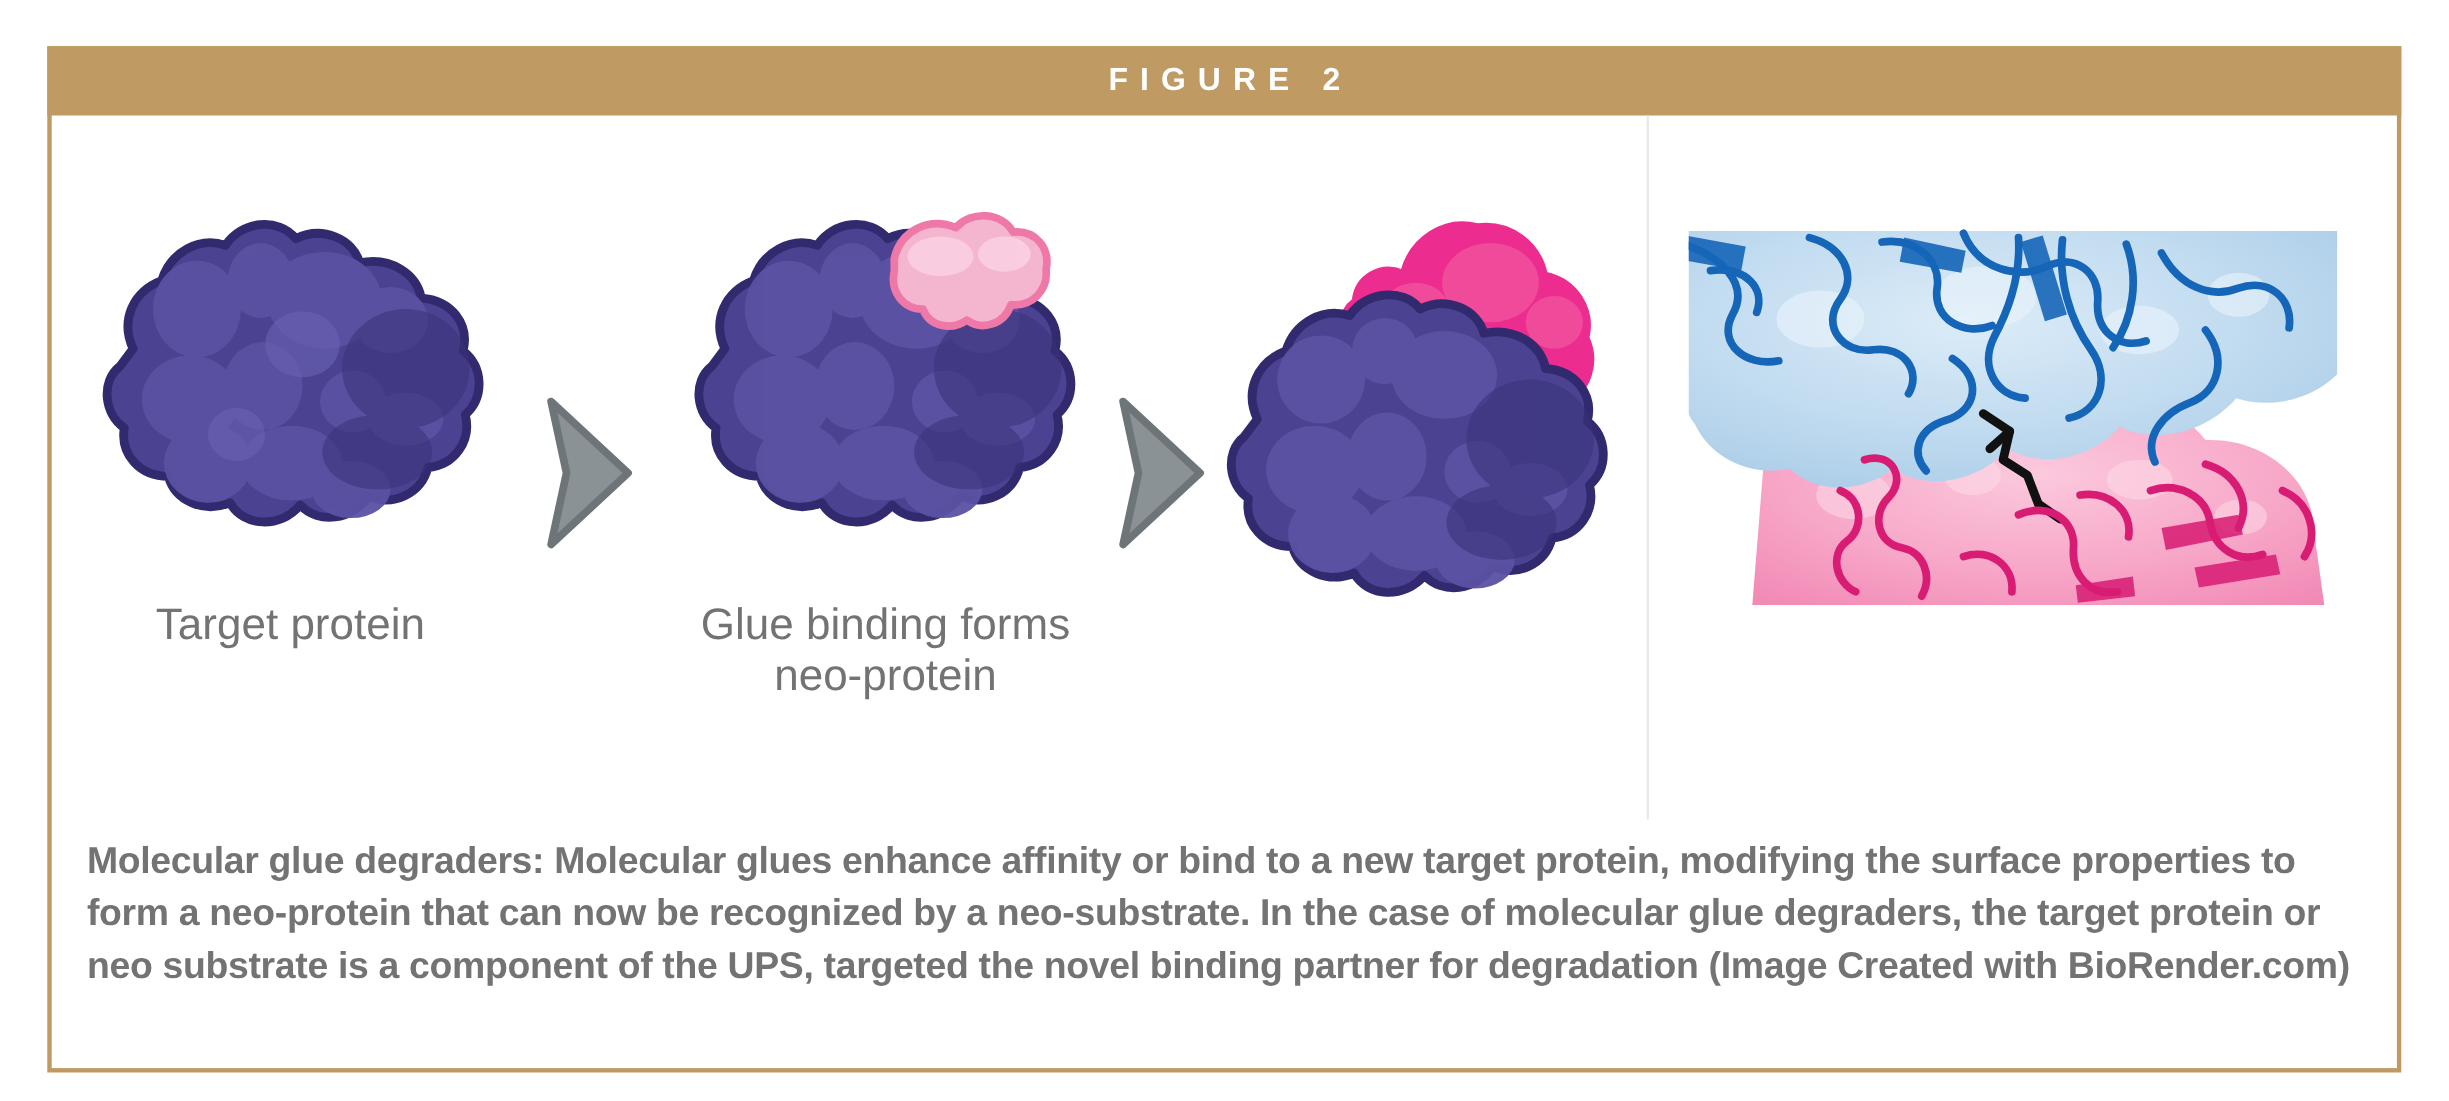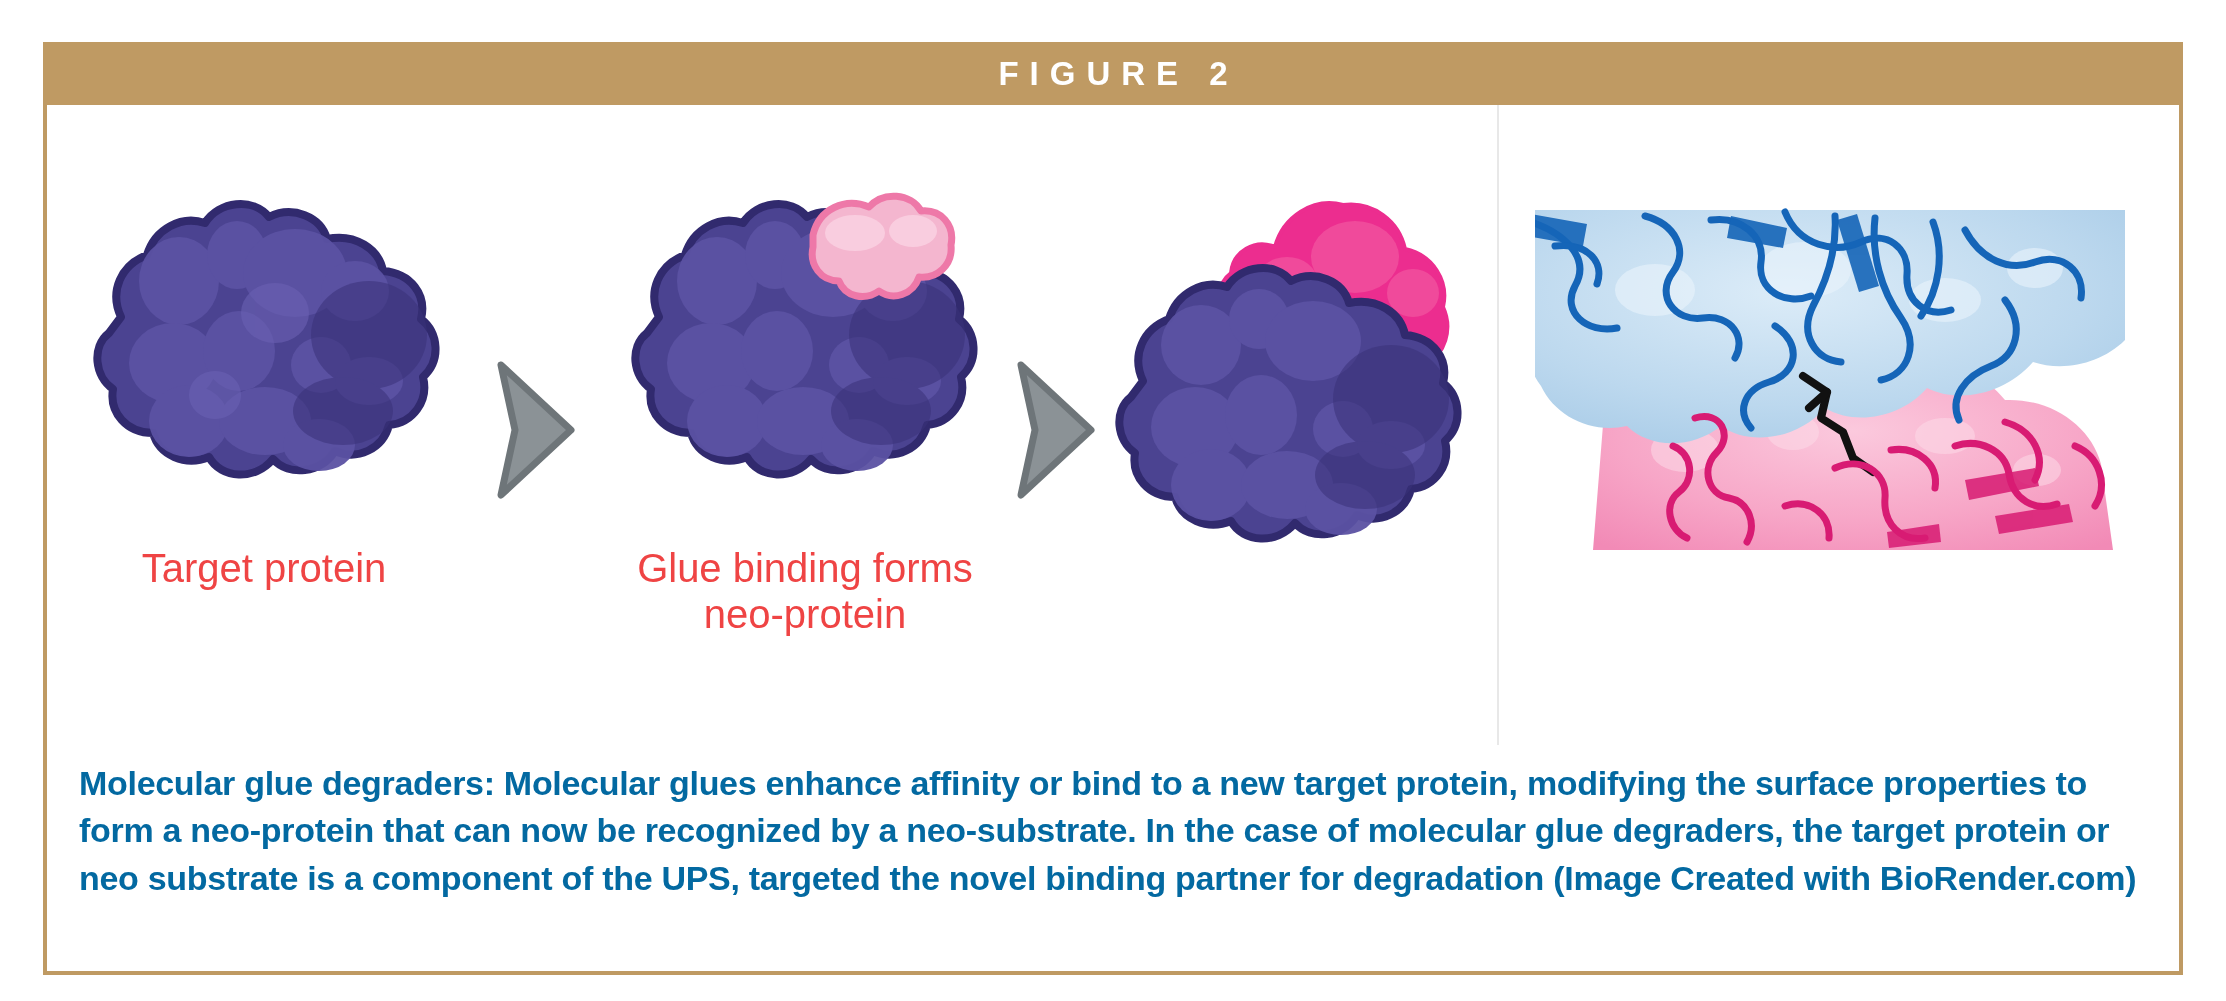--- a/index.html
+++ b/index.html
@@ -30,21 +30,21 @@
     top: -4px;
     width: 2140px;
     height: 63px;
     background: #bf9a63;
     display: flex;
     align-items: center;
     justify-content: center;
   }
   #figure-title-text {
     color: #ffffff;
-    font-size: 33px;
+    font-size: 29px;
     font-weight: bold;
     letter-spacing: 11px;
     text-indent: 11px;
     font-family: "Liberation Sans", sans-serif;
   }
 
   
   #figure-content {
     position: absolute;
     left: 0;
@@ -90,21 +90,21 @@
   .step-art svg { position: absolute; left: 0; top: 0; }
 
   .step-label {
     position: absolute;
     left: 0;
     top: 440px;
     width: 100%;
     text-align: center;
     font-size: 40px;
     line-height: 1.16;
-    color: #ef4444;
+    color: #737373;
     font-family: "Liberation Sans", sans-serif;
     white-space: pre-line;
   }
 
   #step-panel-1 { left: 22px;   width: 390px; }
   #step-panel-2 { left: 560px;  width: 396px; }
   #step-panel-3 { left: 1060px; width: 392px; }
 
   .arrow-wrap {
     position: absolute;
@@ -132,21 +132,21 @@
     position: absolute;
     left: 32px;
     top: 714px;
     width: 2060px;
   }
   #caption-text {
     font-family: "Liberation Sans", sans-serif;
     font-weight: bold;
     font-size: 34px;
     line-height: 1.39;
-    color: #0369a1;
+    color: #737373;
     letter-spacing: -0.3px;
   }
 </style>
 </head>
 <body>
 
 <div id="figure-frame">
 
   <div id="figure-title-band">
     <div id="figure-title-text">FIGURE 2</div>

